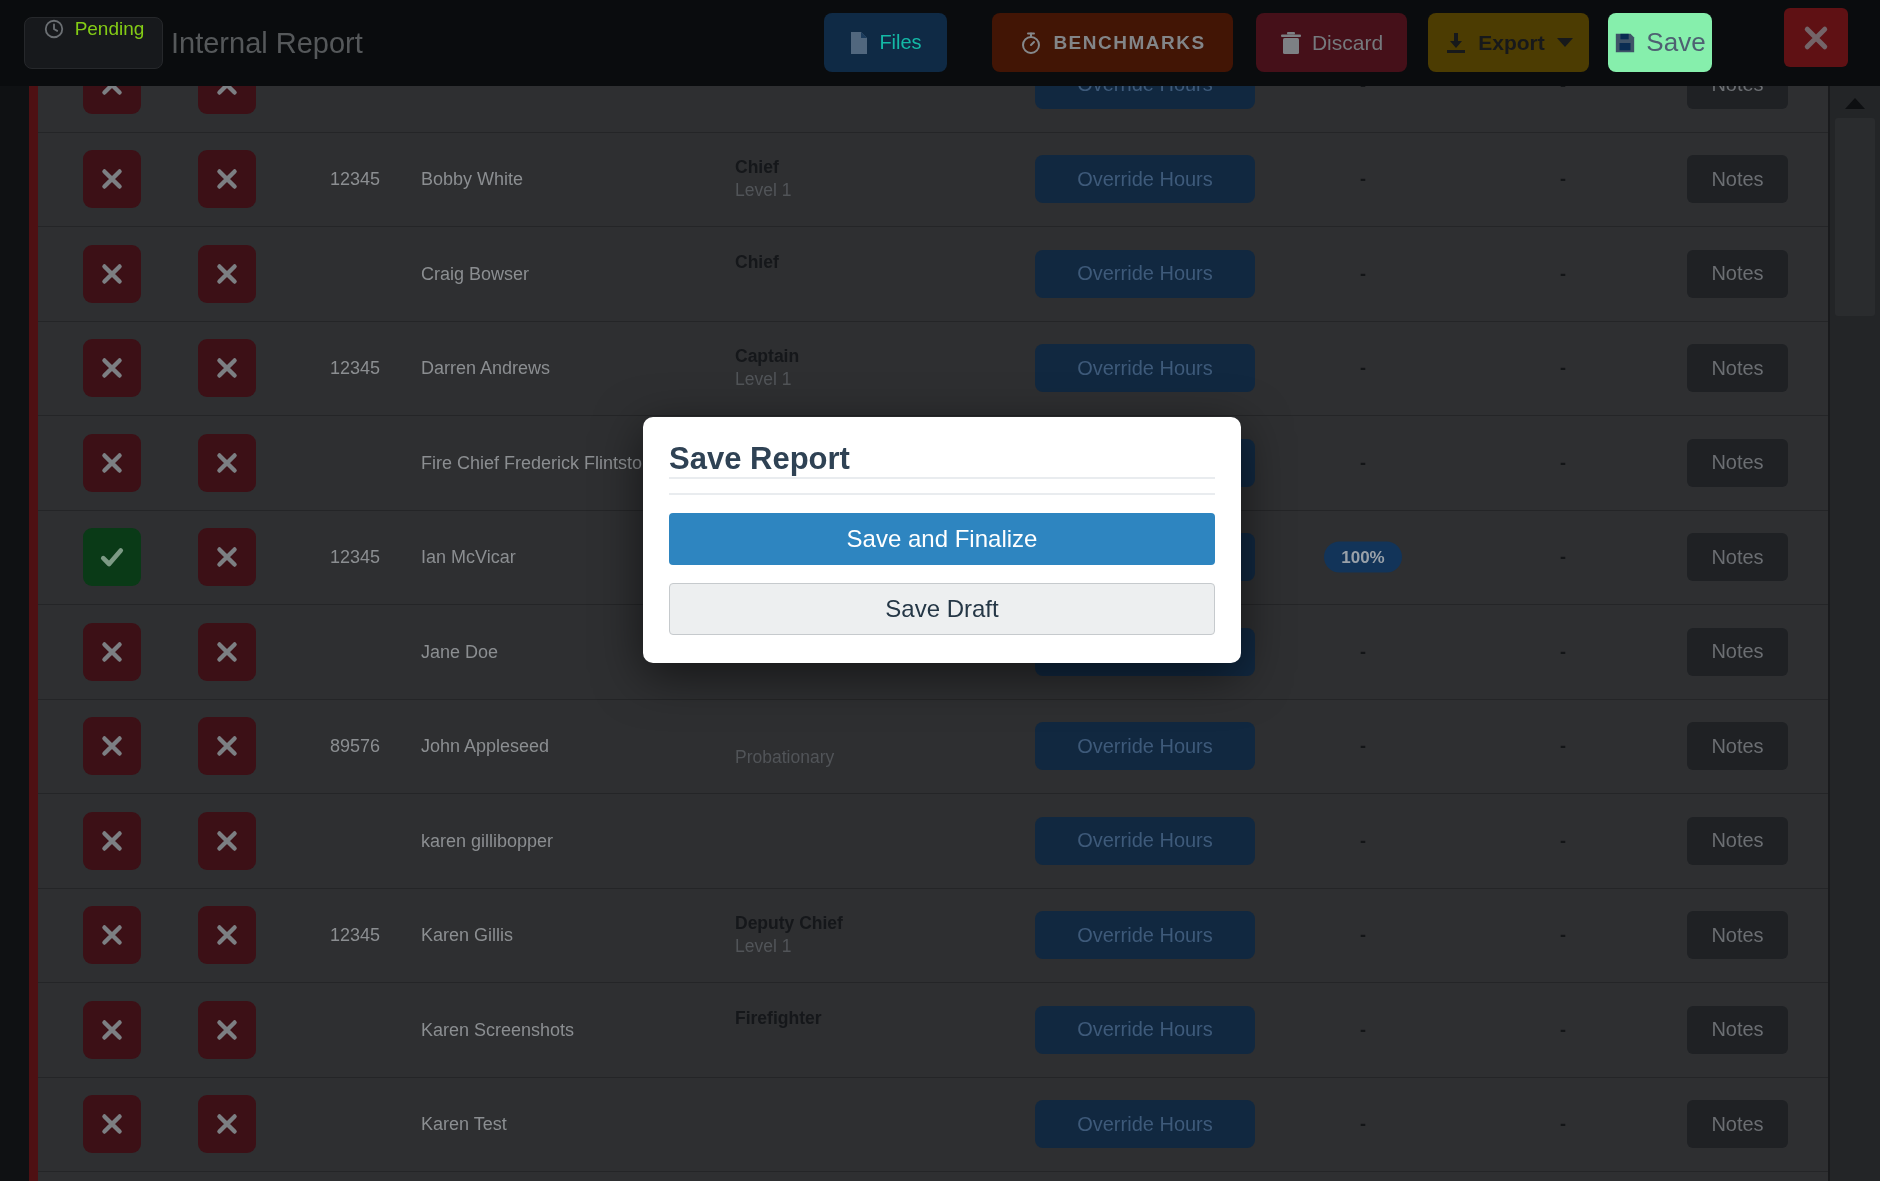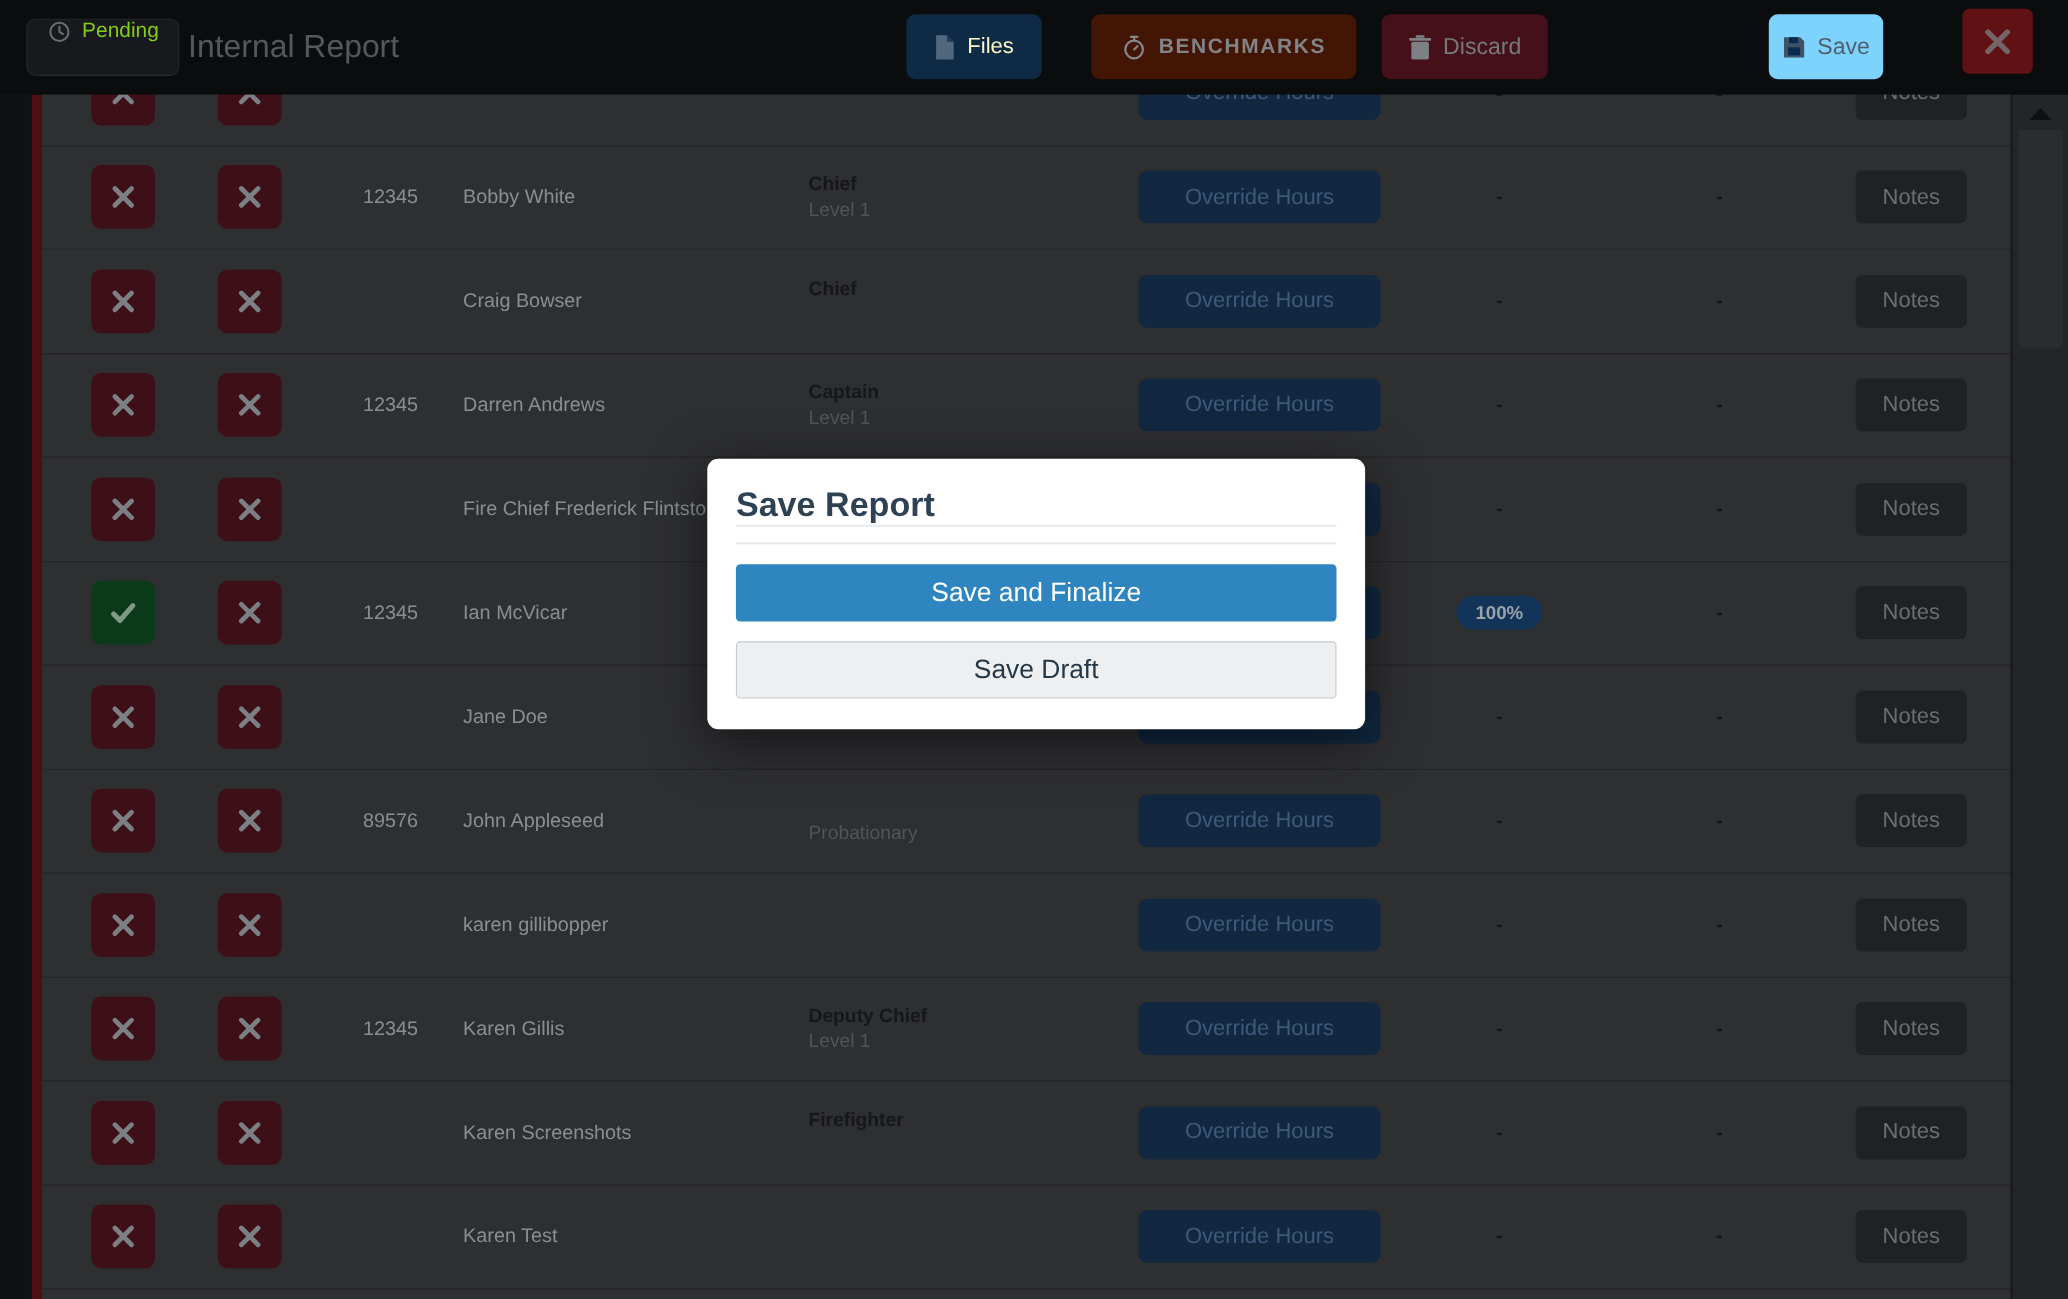--- a/index.html
+++ b/index.html
@@ -23,25 +23,25 @@
   }
   .page-title {
     position:absolute; left:171px; top:50%; transform:translateY(-50%);
     font-size:29px; color:#55585a; white-space:nowrap;
   }
   .hdr-btn {
     position:absolute; top:13px; height:59px; border:none; border-radius:8px;
     display:flex; align-items:center; justify-content:center; gap:10px;
     font-family:inherit; cursor:pointer; font-size:20px;
   }
-  .btn-files     { left:824px;  width:123px; background:#0f2a45; color:#fef9c3; }
+  .btn-files     { left:824px;  width:123px; background:#0f2a45; color:#14b8a6; }
   .btn-bench     { left:992px;  width:241px; background:#421505; color:#828588; font-weight:bold; letter-spacing:1.5px; font-size:19px; }
   .btn-discard   { left:1256px; width:151px; background:#451019; color:#75797d; font-size:21px; }
   .btn-export    { left:1428px; width:161px; background:#4c3c02; color:#17191b; font-size:21px; font-weight:600; }
-  .btn-save      { left:1608px; width:104px; background:#7dd3fc; color:#4e6072; font-size:21px; }
+  .btn-save      { left:1608px; width:104px; background:#86efac; color:#4e6072; font-size:26px; }
   .btn-close     { left:1784px; width:64px; height:59px; top:8px; background:#5f1114; color:#746468; border-radius:6px; }
   .caret-down { width:0; height:0; border-left:8px solid transparent; border-right:8px solid transparent; border-top:9px solid #17191b; margin-left:2px; }
 
   
   .accent-stripe { position:absolute; left:29px; top:86px; bottom:0; width:9px; background:#4e1013; z-index:5; }
   .rows { position:absolute; left:38px; top:38px; width:1790px; z-index:1; }
   .row  { position:relative; height:94.5px; background:#2e2f31; border-bottom:1px solid #242527; }
 
   .cell-btn {
     position:absolute; top:50%; transform:translateY(-50%);
@@ -168,20 +168,30 @@
     <span>
       <svg width="22" height="24" viewBox="0 0 22 24" fill="#7d8084">
         <rect x="3" y="7" width="16" height="16" rx="1.5"></rect>
         <rect x="1" y="3.5" width="20" height="2.6" rx="1"></rect>
         <rect x="7" y="1" width="8" height="2.4" rx="1"></rect>
       </svg>
     </span>
     <span>Discard</span>
   </button>
 
+  <button class="hdr-btn btn-export">
+    <span>
+      <svg width="24" height="24" viewBox="0 0 24 24" fill="#17191b">
+        <path d="M10 2h4v8h4l-6 7-6-7h4z"></path>
+          <path d="M3 19h18v3H3z"></path>
+      </svg>
+    </span>
+    <span>Export</span>
+    <span class="caret-down"></span>
+  </button>
 
   <button class="hdr-btn btn-save">
     <span>
       <svg width="22" height="22" viewBox="0 0 24 24" fill="#3f5368">
         <path d="M2 2h16l4 4v16H2z"></path>
         <rect x="7" y="2" width="9" height="6" fill="#0a2c52"></rect>
         <rect x="6" y="12" width="12" height="8" fill="#0a2c52"></rect>
       </svg>
     </span>
     <span>Save</span>

